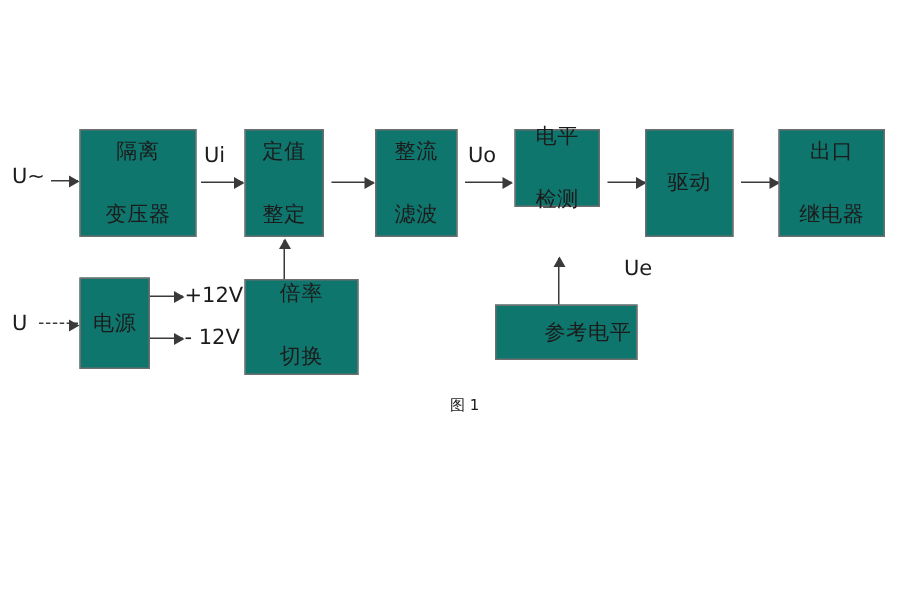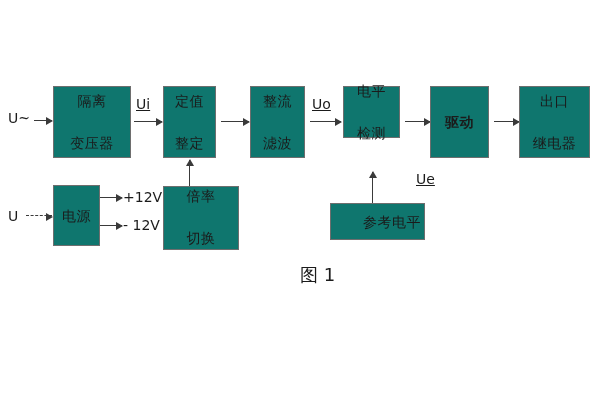--- a/index.html
+++ b/index.html
@@ -48,26 +48,25 @@
   
   .label {
     position: absolute;
     color: #1b1b1b;
     font-size: 14px;
     white-space: nowrap;
     line-height: 1;
   }
   .label.sig {
     font-size: 14px;
-    text-decoration: underline;
   }
   .caption {
     position: absolute;
     color: #1b1b1b;
-    font-size: 18px;
+    font-size: 10px;
     white-space: nowrap;
     line-height: 1;
   }
   
   .arrow-h {
     position: absolute;
     height: 1px;
     background: #3a3a3a;
   }
   .arrow-h::after {
@@ -136,21 +135,21 @@
   <div class="label sig" style="left:312px; top:97px;">Uo</div>
   <div class="arrow-h" style="left:310px; top:121px; width:31px;"></div>
 
   <div class="block" style="left:343px; top:86px; width:57px; height:52px;">
     <span class="ln">电平</span>
     <span class="ln">检测</span>
   </div>
 
   <div class="arrow-h" style="left:405px; top:121px; width:25px;"></div>
 
-  <div class="block single" style="left:430px; top:86px; width:59px; height:72px;font-weight:bold;">
+  <div class="block single" style="left:430px; top:86px; width:59px; height:72px;">
     <span class="ln">驱动</span>
   </div>
 
   <div class="arrow-h" style="left:494px; top:121px; width:25px;"></div>
 
   <div class="block" style="left:519px; top:86px; width:71px; height:72px;">
     <span class="ln">出口</span>
     <span class="ln">继电器</span>
   </div>
 

